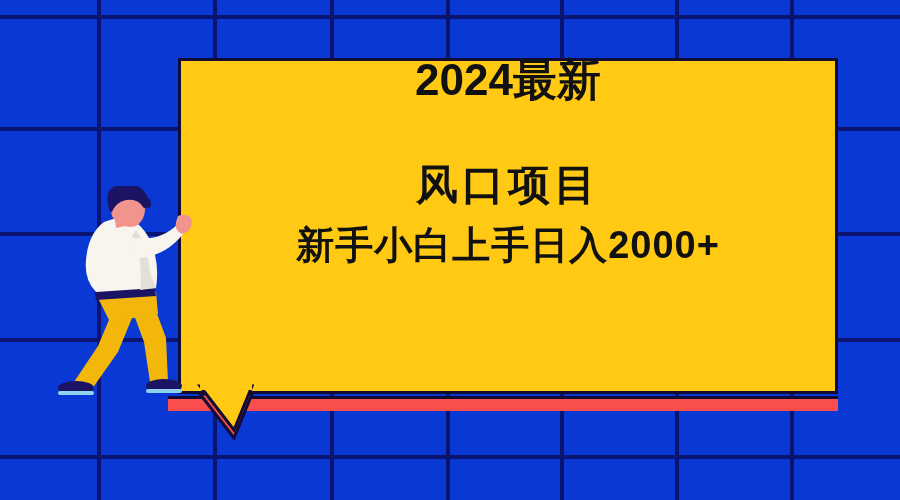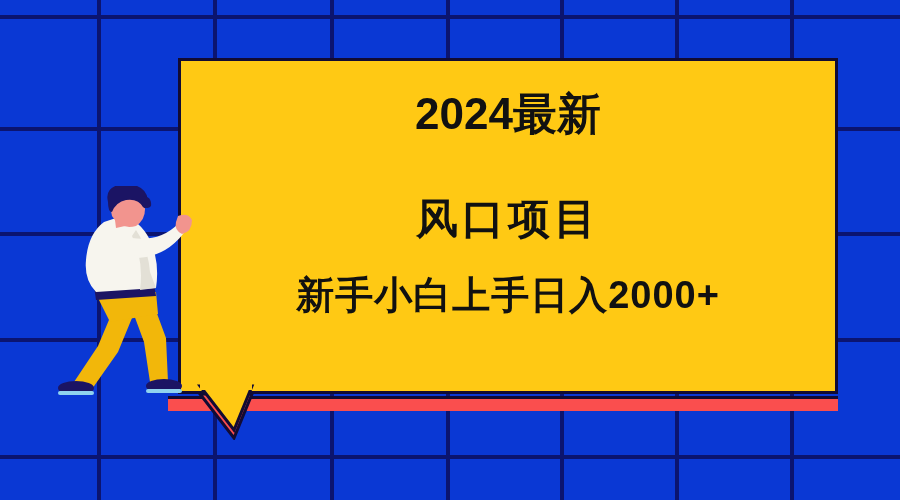--- a/index.html
+++ b/index.html
@@ -78,41 +78,40 @@
     position: absolute;
     left: 178px;
     top: 58px;
     width: 660px;
     height: 336px;
     display: flex;
     flex-direction: column;
     justify-content: flex-start;
     align-items: center;
     box-sizing: border-box;
-    padding-top: 34px;
   }
   .line1 {
     font-size: 44px;
     font-weight: bold;
     color: #111111;
     letter-spacing: 0px;
     line-height: 1;
     white-space: nowrap;
   }
   .line2 {
     margin-top: 62px;
     font-size: 42px;
     font-weight: bold;
     color: #111111;
     letter-spacing: 4px;
     line-height: 1;
     white-space: nowrap;
   }
   .line3 {
-    margin-top: 36px;
+    margin-top: 20px;
     font-size: 38px;
     font-weight: bold;
     color: #111111;
     letter-spacing: 1px;
     line-height: 1;
     white-space: nowrap;
   }
 
   
   .person {

